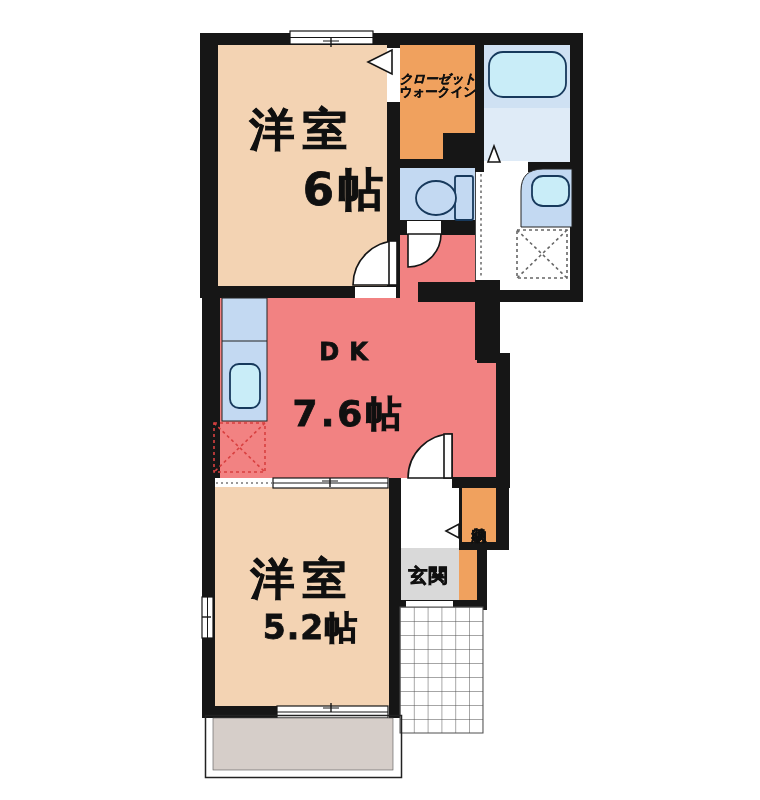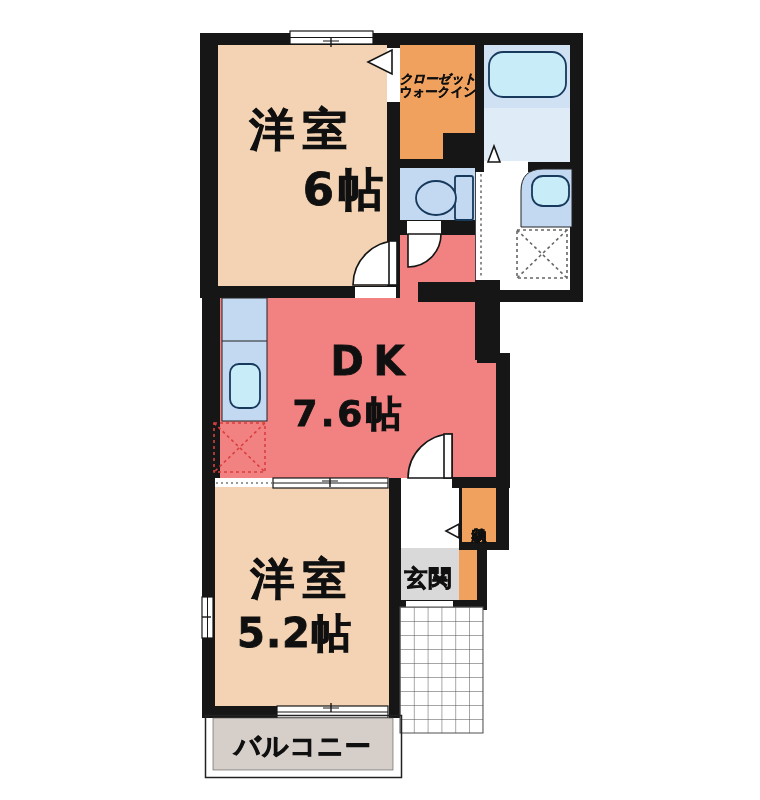--- a/index.html
+++ b/index.html
@@ -170,24 +170,23 @@
     <rect class="f-bal" x="213" y="718" width="180" height="52" stroke="#555" stroke-width="0.6"></rect>
   </g>
 </svg>
 
   <div class="lbl" style="left:218px;top:100px;width:169px;font-size:45px;letter-spacing:8px;">洋室</div>
   <div class="lbl" style="left:218px;top:160px;width:169px;font-size:45px;letter-spacing:4px;text-align:right;">6帖</div>
 
   <div class="lbl small" style="left:398px;top:52px;width:80px;font-size:12.5px;margin-top:32px;">ウォークイン</div>
   <div class="lbl small" style="left:398px;top:71px;width:80px;font-size:12.5px;font-style:italic;">クローゼット</div>
 
-  <div class="lbl" style="left:220px;top:338px;width:257px;font-size:40px;letter-spacing:10px;padding-left:24px;">DK</div>
+  <div class="lbl" style="left:220px;top:338px;width:257px;font-size:24px;letter-spacing:10px;">DK</div>
   <div class="lbl" style="left:220px;top:390px;width:257px;font-size:36px;letter-spacing:3px;">7.6帖</div>
 
   <div class="lbl" style="left:215px;top:550px;width:175px;font-size:44px;letter-spacing:8px;">洋室</div>
-  <div class="lbl" style="left:207px;top:606px;width:175px;font-size:40px;letter-spacing:1px;">5.2帖</div>
+  <div class="lbl" style="left:223px;top:606px;width:175px;font-size:33px;letter-spacing:1px;">5.2帖</div>
 
   <div class="lbl small" style="left:461px;top:491px;width:36px;height:50px;font-size:15px;writing-mode:vertical-rl;text-orientation:upright;line-height:36px;">収納</div>
 
-  <div class="lbl" style="left:398px;top:563px;width:61px;font-size:23px;letter-spacing:1px;">玄関</div>
+  <div class="lbl" style="left:398px;top:563px;width:61px;font-size:19px;letter-spacing:1px;">玄関</div>
 
-  <div class="lbl" style="left:213px;top:729px;width:180px;font-size:26px;letter-spacing:1px;">バルコニー</div>
 </div>
 
 </body></html>

